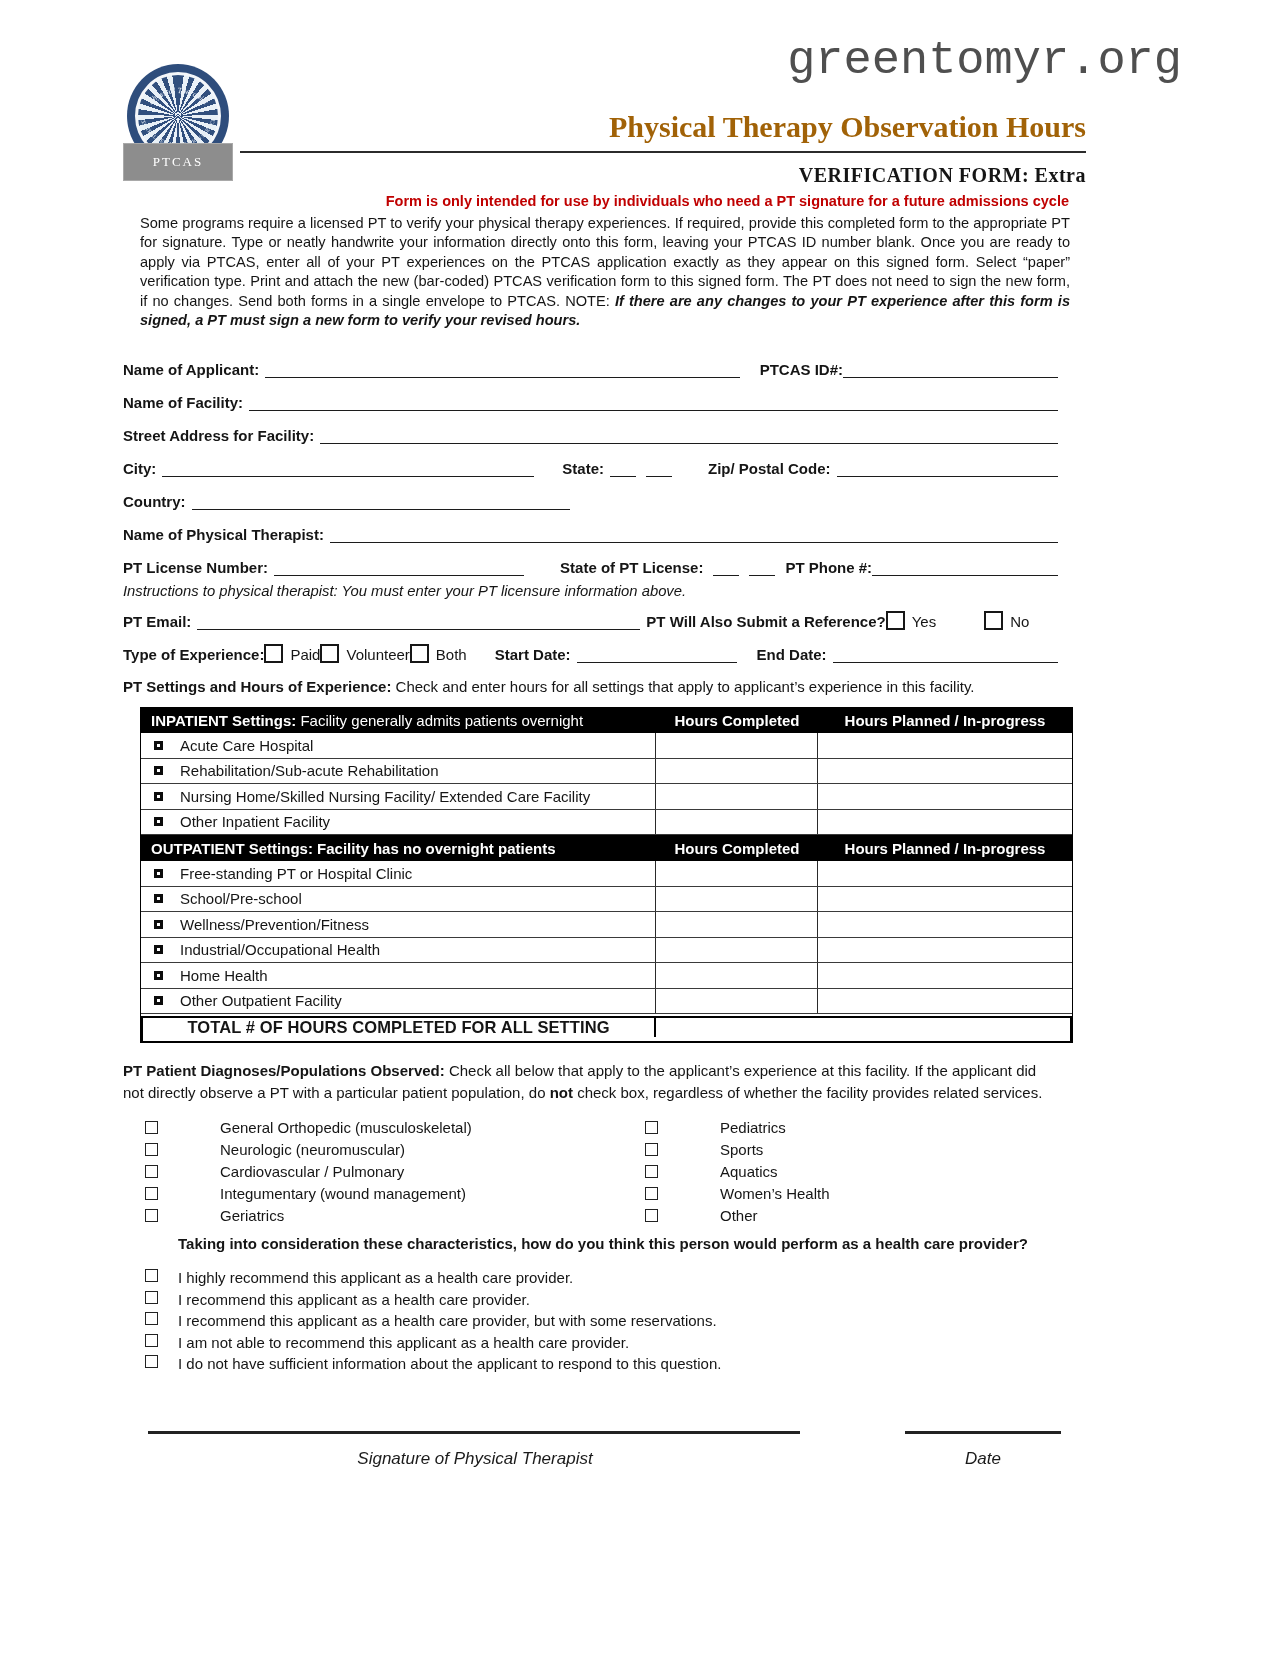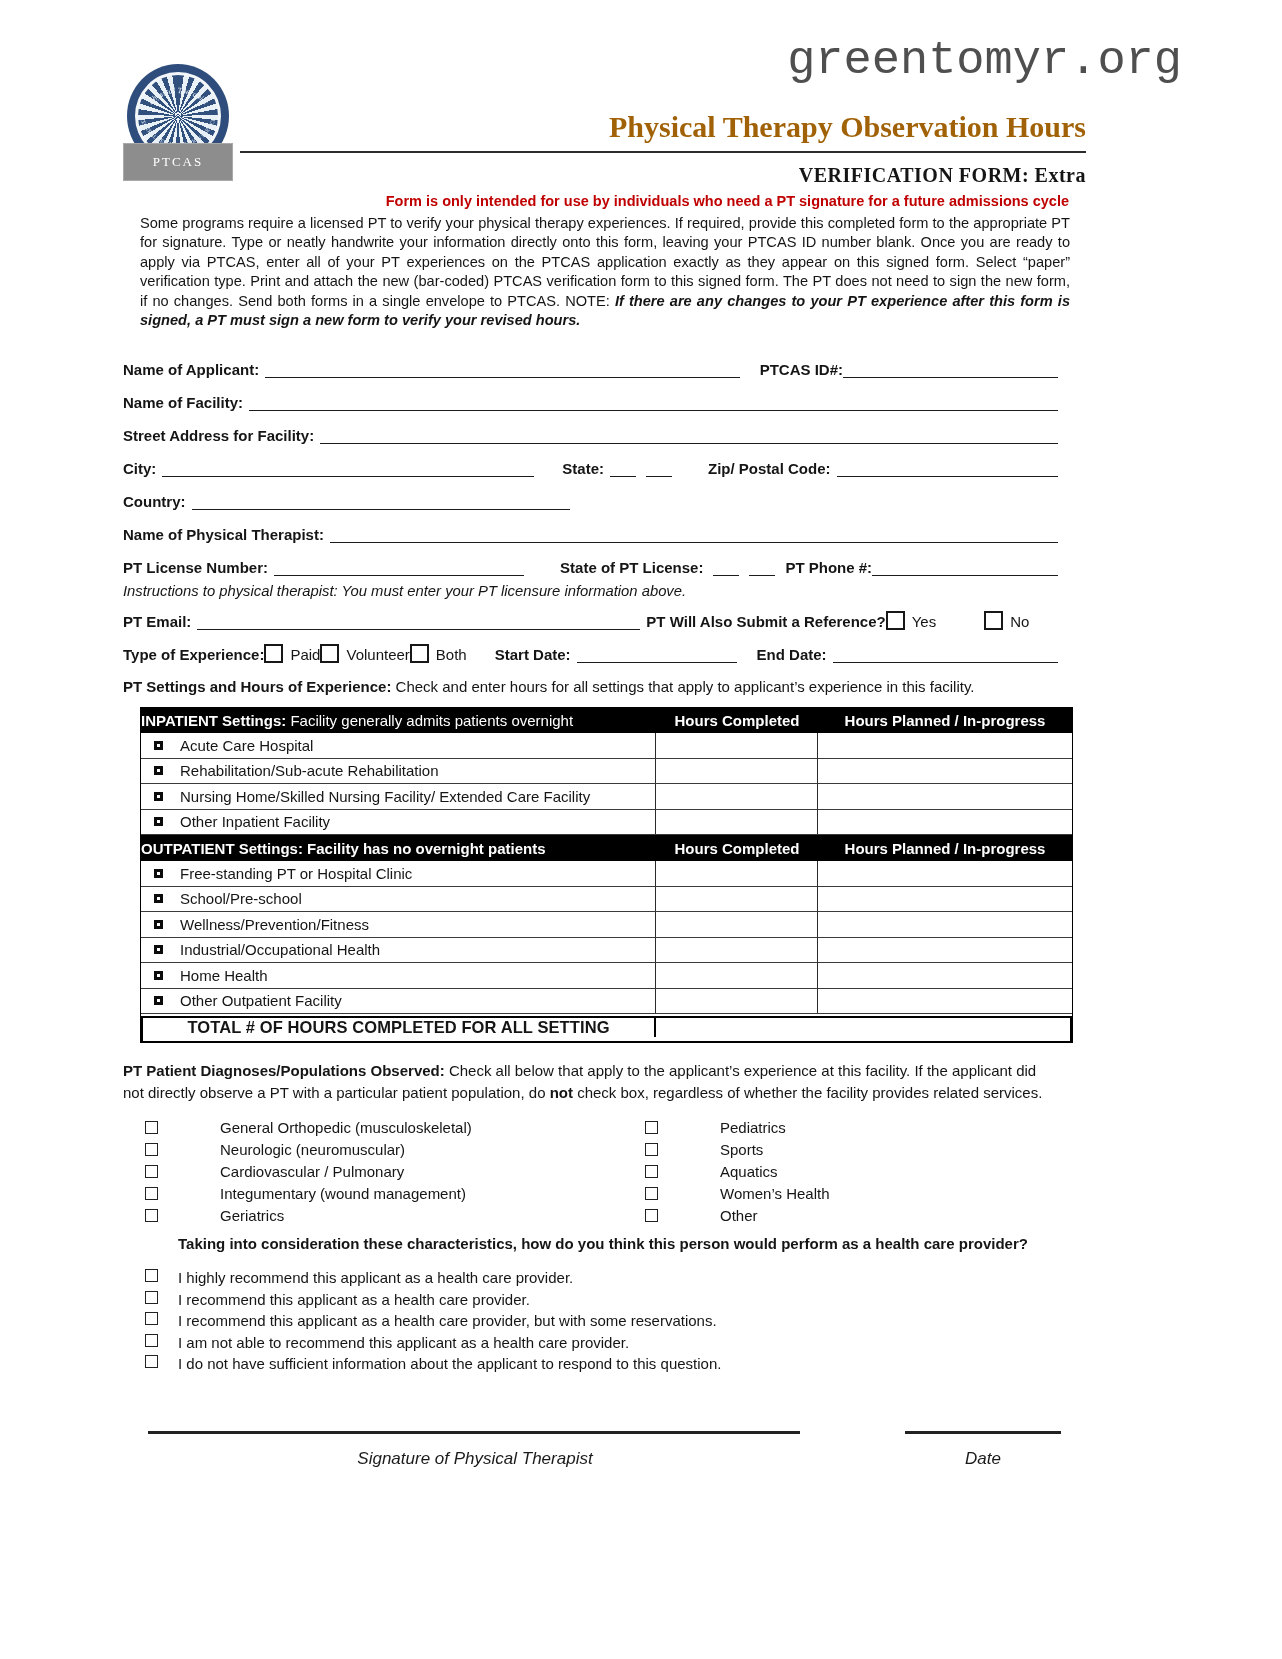--- a/index.html
+++ b/index.html
@@ -44,21 +44,21 @@
   .instr { font-style:italic; font-size:14.8px; height:20px; margin-bottom:5px; margin-top:-4px; }
   .cb { display:inline-block; width:19px; height:19px; border:2.2px solid #171717; background:#fff;
         margin:0 7px 0 0; flex:0 0 auto; }
   .cb-sm { display:inline-block; width:13px; height:13px; border:1.6px solid #222; background:#fff;
         margin-right:20px; flex:0 0 auto; }
   
   .settings-head { margin:15px 0 9px 0; font-size:15px; height:20px; white-space:nowrap; }
   
   .otable { width:933px; margin-left:17px; border-left:1.5px solid #000; border-right:1.5px solid #000; }
   .t-head { display:flex; background:#000; color:#fff; height:26px; align-items:center; font-size:15px; }
-  .t-head .h1 { width:515px; }
+  .t-head .h1 { width:515px; padding-left:10px; }
   .t-head .h2 { width:162px; text-align:center; font-weight:bold; }
   .t-head .h3 { flex:1; text-align:center; font-weight:bold; }
   .t-row { display:flex; height:25.5px; border-bottom:1.4px solid #3a3a3a; font-size:15px; }
   .t-c1 { width:515px; display:flex; align-items:center; border-right:1.4px solid #2a2a2a; }
   .t-c2 { width:162px; border-right:1.4px solid #2a2a2a; }
   .t-c3 { flex:1; }
   .tcb { display:inline-block; width:9px; height:9px; border:3.4px solid #0b0b0b; background:#fff;
          margin:0 17px 0 13px; flex:0 0 auto; }
   .t-total { display:flex; height:27px; border:2.6px solid #000; margin-top:2px; align-items:flex-start; }
   .t-total .tt1 { width:513px; display:flex; align-items:center; justify-content:center;

